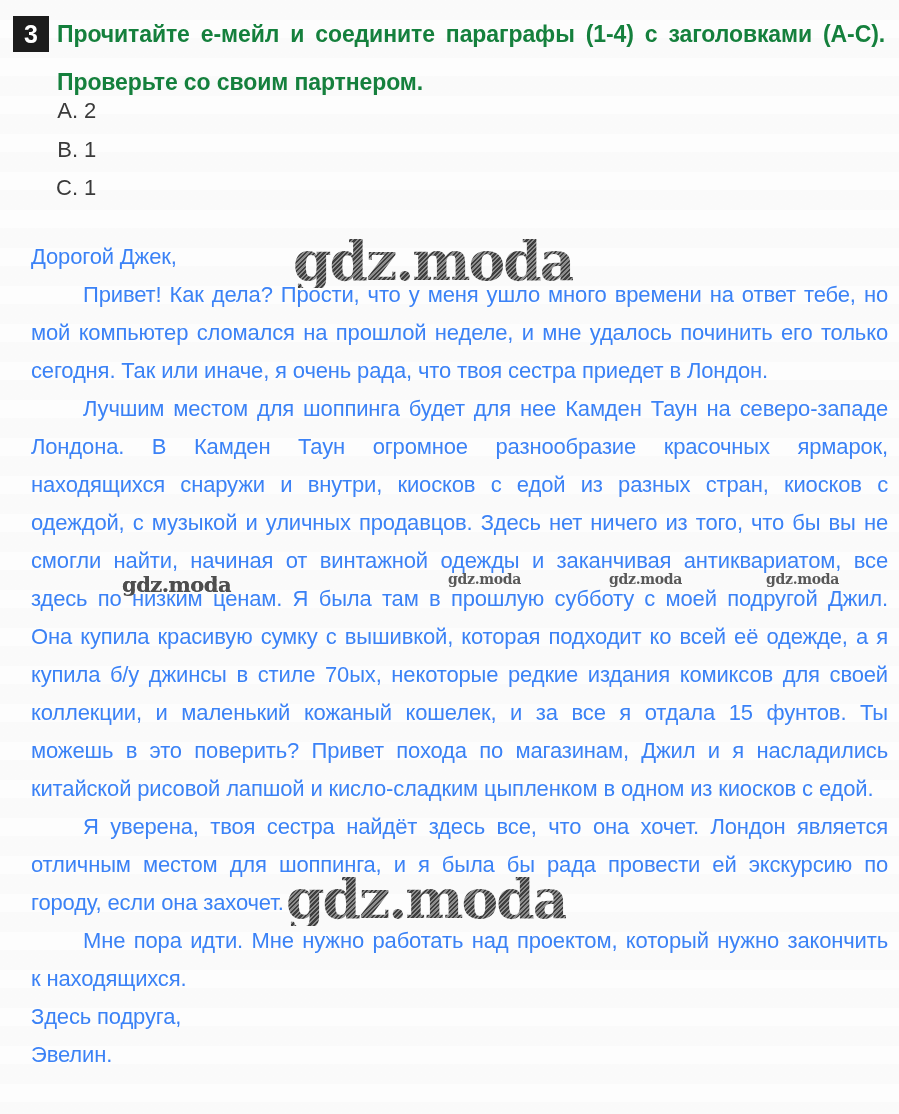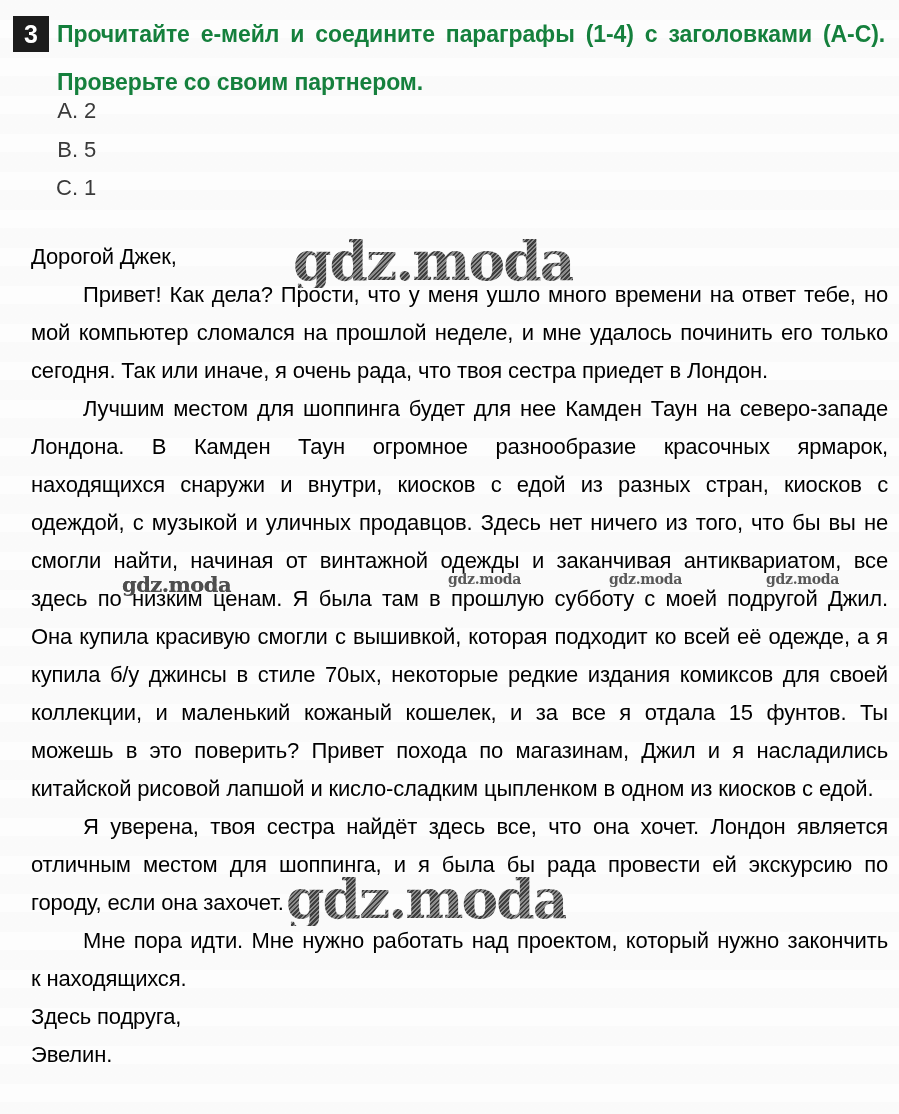--- a/index.html
+++ b/index.html
@@ -67,21 +67,21 @@
   .answers .answer { height: 38.5px; line-height: 38.5px; text-align: right; }
 
   
   .letter {
     position: absolute;
     left: 31px;
     top: 238px;
     width: 857px;
     font-size: 22px;
     letter-spacing: -0.15px;
-    color: #000000;
+    color: #3b82f6;
   }
   .letter .line { height: 38px; line-height: 38px; white-space: nowrap; }
   .letter .line.just {
     white-space: normal;
     text-align: justify;
     text-align-last: justify;
   }
   .letter .line.indent { text-indent: 52px; }
 
   
@@ -120,36 +120,36 @@
 
   <div class="badge">3</div>
 
   <div class="instruction">
     <div class="iline just">Прочитайте е-мейл и соедините параграфы (1-4) с заголовками (А-С).</div>
     <div class="iline">Проверьте со своим партнером.</div>
   </div>
 
   <div class="answers">
     <div class="answer">A. 2</div>
-    <div class="answer">B. 5</div>
+    <div class="answer">B. 1</div>
     <div class="answer">C. 1</div>
   </div>
 
   <div class="letter">
     <div class="line">Дорогой Джек,</div>
     <div class="line just indent">Привет! Как дела? Прости, что у меня ушло много времени на ответ тебе, но</div>
     <div class="line just">мой компьютер сломался на прошлой неделе, и мне удалось починить его только</div>
     <div class="line">сегодня. Так или иначе, я очень рада, что твоя сестра приедет в Лондон.</div>
     <div class="line just indent">Лучшим местом для шоппинга будет для нее Камден Таун на северо-западе</div>
     <div class="line just">Лондона. В Камден Таун огромное разнообразие красочных ярмарок,</div>
     <div class="line just">находящихся снаружи и внутри, киосков с едой из разных стран, киосков с</div>
     <div class="line just">одеждой, с музыкой и уличных продавцов. Здесь нет ничего из того, что бы вы не</div>
     <div class="line just">смогли найти, начиная от винтажной одежды и заканчивая антиквариатом, все</div>
     <div class="line just">здесь по низким ценам. Я была там в прошлую субботу с моей подругой Джил.</div>
-    <div class="line just">Она купила красивую смогли с вышивкой, которая подходит ко всей её одежде, а я</div>
+    <div class="line just">Она купила красивую сумку с вышивкой, которая подходит ко всей её одежде, а я</div>
     <div class="line just">купила б/у джинсы в стиле 70ых, некоторые редкие издания комиксов для своей</div>
     <div class="line just">коллекции, и маленький кожаный кошелек, и за все я отдала 15 фунтов. Ты</div>
     <div class="line just">можешь в это поверить? Привет похода по магазинам, Джил и я насладились</div>
     <div class="line">китайской рисовой лапшой и кисло-сладким цыпленком в одном из киосков с едой.</div>
     <div class="line just indent">Я уверена, твоя сестра найдёт здесь все, что она хочет. Лондон является</div>
     <div class="line just">отличным местом для шоппинга, и я была бы рада провести ей экскурсию по</div>
     <div class="line">городу, если она захочет.</div>
     <div class="line just indent">Мне пора идти. Мне нужно работать над проектом, который нужно закончить</div>
     <div class="line">к находящихся.</div>
     <div class="line">Здесь подруга,</div>

